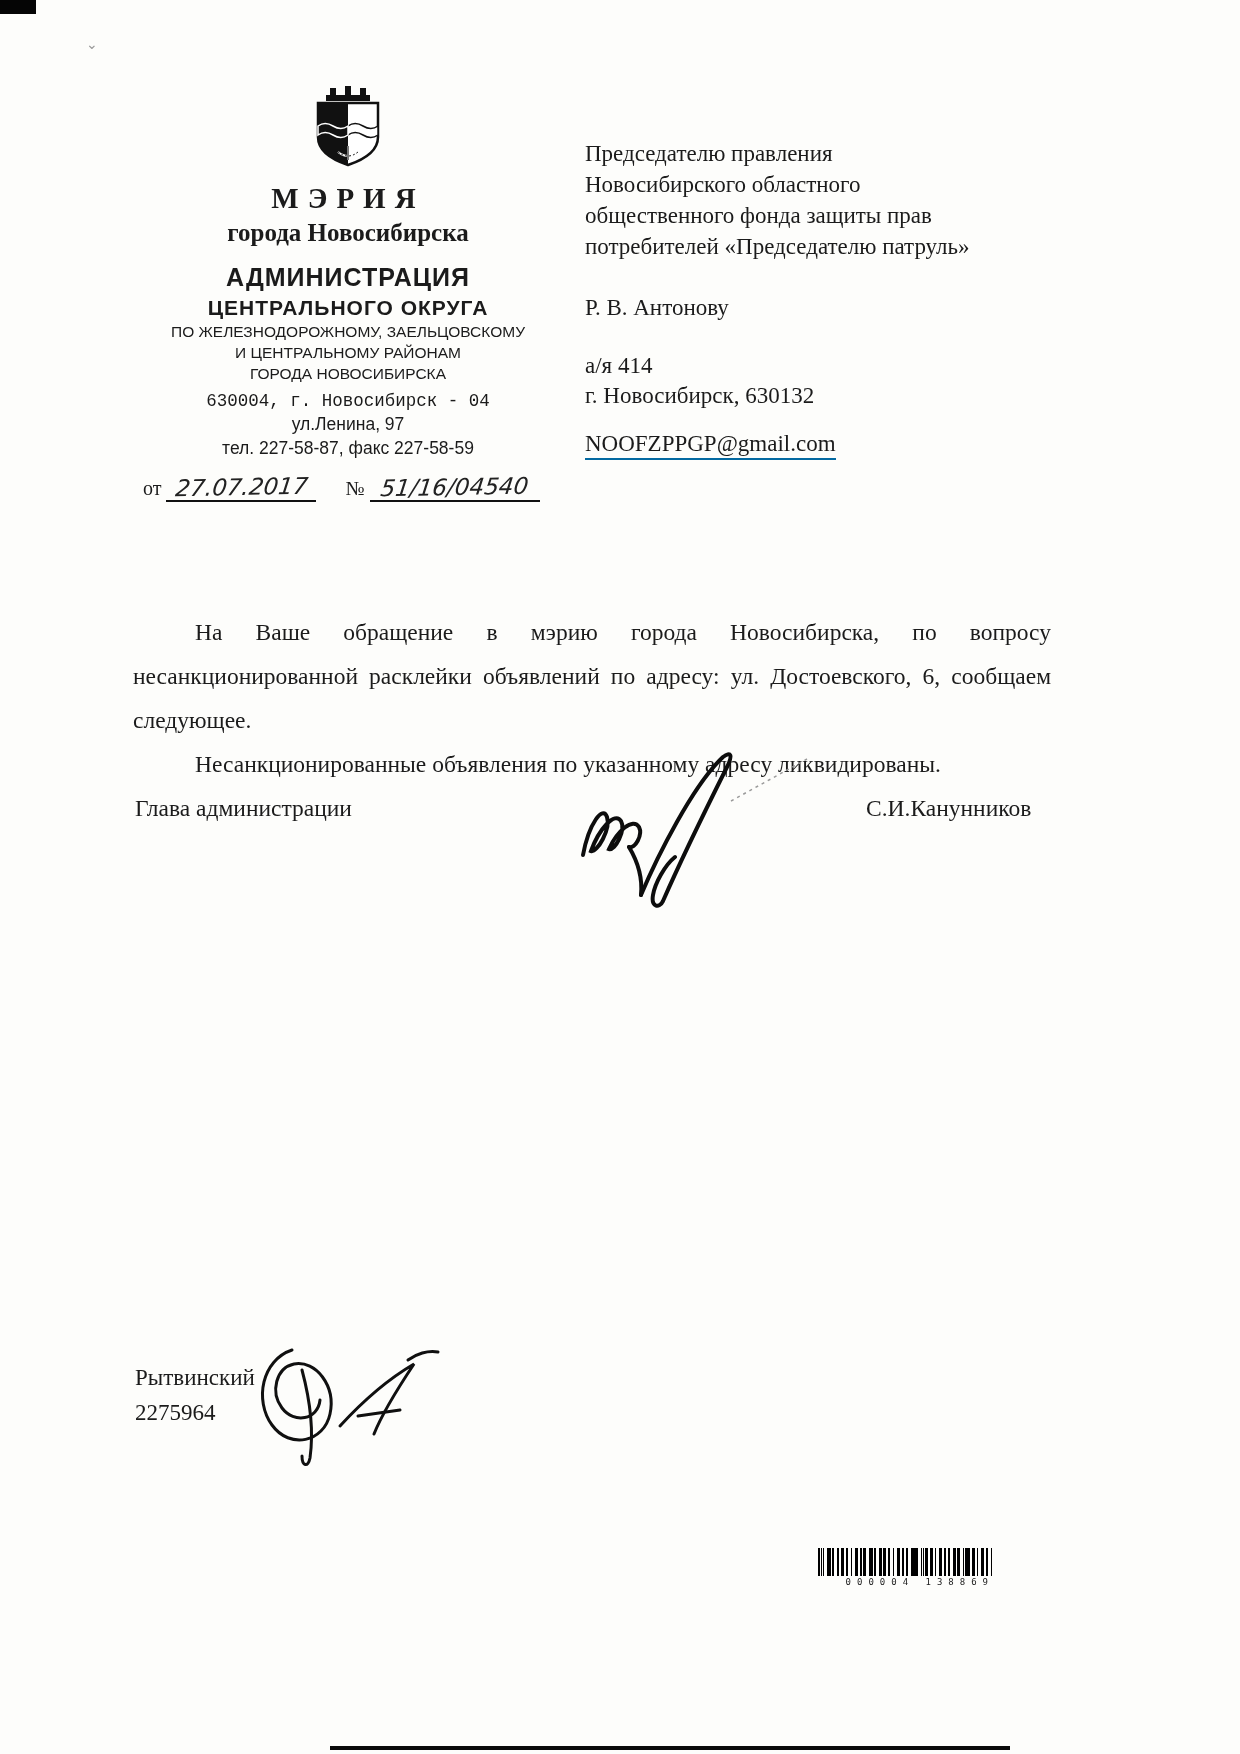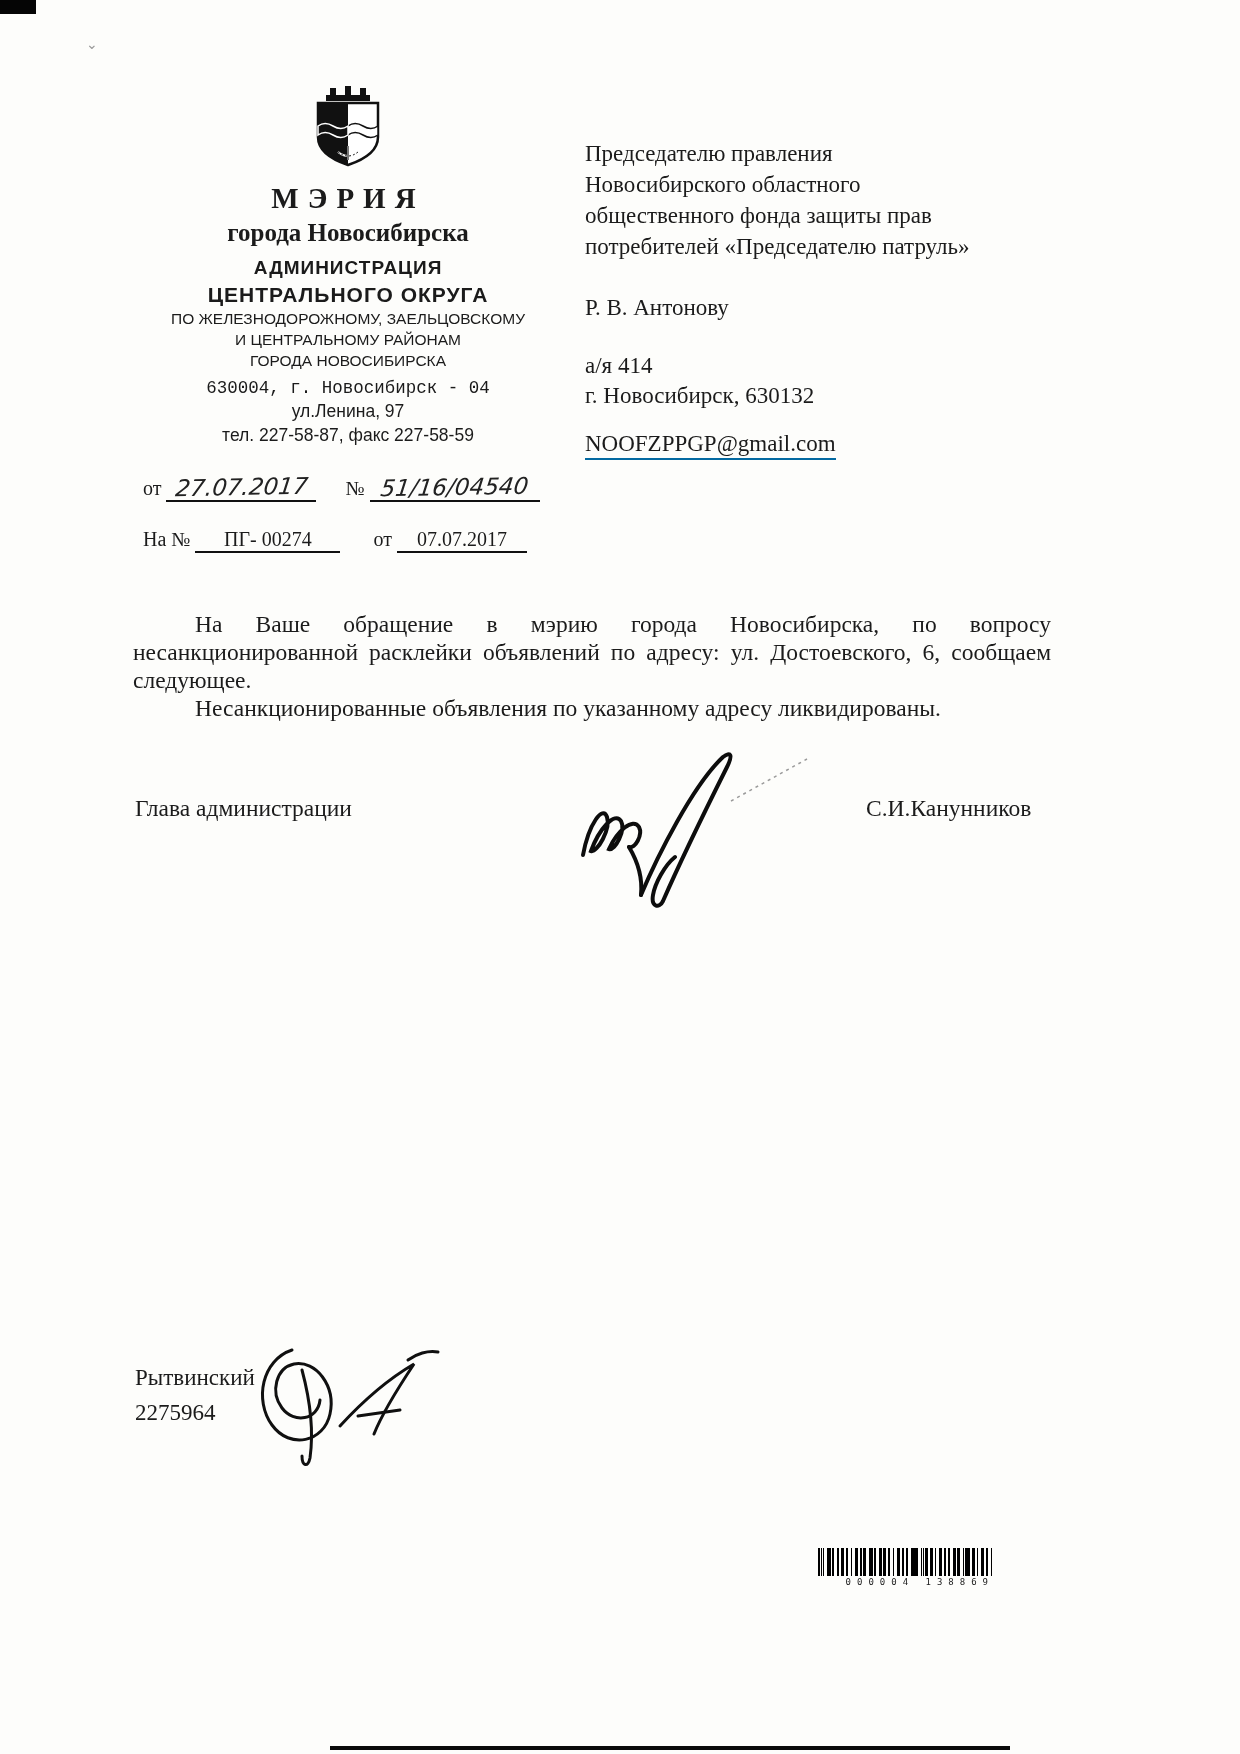--- a/index.html
+++ b/index.html
@@ -17,21 +17,21 @@
   
   .corner-black { position: absolute; left: 0; top: 0; width: 36px; height: 14px; background: #050505; }
   .check-mark { position: absolute; left: 86px; top: 36px; color: #9a9a9a; font-size: 14px; font-family: "DejaVu Sans", sans-serif; }
   .bottom-line { position: absolute; left: 330px; top: 1746px; width: 680px; height: 4px; background: #0a0a0a; }
 
   
   .hdr-left { position: absolute; left: 156px; top: 86px; width: 384px; text-align: center; }
   .emblem { display: inline-block; }
   .org-title { margin-top: 8px; font-size: 29px; font-weight: bold; letter-spacing: 9px; font-family: "Liberation Serif", serif; }
   .org-city { margin-top: 4px; font-size: 25px; font-weight: bold; font-family: "Liberation Serif", serif; }
-  .adm1 { margin-top: 10px; font-size: 19px; font-weight: bold; font-family: "Liberation Sans", sans-serif; letter-spacing: 1px; }
+  .adm1 { margin-top: 16px; font-size: 25px; font-weight: bold; font-family: "Liberation Sans", sans-serif; letter-spacing: 1px; }
   .adm2 { margin-top: 4px; font-size: 21px; font-weight: bold; font-family: "Liberation Sans", sans-serif; letter-spacing: 1px; }
   .small-line { margin-top: 3px; font-size: 15.5px; font-family: "Liberation Sans", sans-serif; }
   .small-line:first-of-type { margin-top: 8px; }
   .addr-line { margin-top: 3px; font-size: 17.5px; font-family: "Liberation Sans", sans-serif; }
   .addr-gap { margin-top: 8px; font-family: Liberation Mono, monospace; }
 
   
   .ref-line-1 { position: absolute; left: 143px; top: 474px; font-size: 20px; }
   .ref-line-2 { position: absolute; left: 143px; top: 528px; font-size: 20px; }
   .ref-label { display: inline-block; vertical-align: bottom; padding-bottom: 2px; }
@@ -48,21 +48,21 @@
 
   
   .recipient { position: absolute; left: 585px; top: 138px; width: 432px; font-size: 23px; }
   .recipient .addr-block { text-align: justify; line-height: 31px; }
   .recipient .r-name { margin-top: 33px; }
   .recipient .r-box { margin-top: 32px; }
   .recipient .r-city { margin-top: 4px; }
   .recipient .r-email { margin-top: 22px; border-bottom: 2px solid #0369a1; display: inline-block; padding-bottom: 1px; }
 
   
-  .body-text { position: absolute; left: 133px; top: 610px; width: 918px; font-size: 23.5px; line-height: 28px; text-align: justify; }
+  .body-text { position: absolute; left: 133px; top: 610px; width: 918px; font-size: 23.5px; line-height: 44px; text-align: justify; }
   .body-text p { text-indent: 62px; }
   .body-text p + p { margin-top: 0px; }
 
   
   .sign-title { position: absolute; left: 135px; top: 795px; font-size: 23.5px; }
   .sign-name { position: absolute; left: 866px; top: 795px; font-size: 23.5px; }
   .sign-svg { position: absolute; left: 545px; top: 745px; }
 
   
   .executor { position: absolute; left: 135px; top: 1360px; font-size: 23px; line-height: 35px; }
@@ -133,26 +133,20 @@
     <span class="ref-label">от</span>
     <span class="uline" style="width:150px;">
       <span class="hand">27.07.2017</span>
     </span>
     <span class="ref-label" style="margin-left:24px;">№</span>
     <span class="uline" style="width:170px;">
       <span class="hand">51/16/04540</span>
     </span>
   </div>
 
-  <div class="ref-line-2">
-    <span class="ref-label">На №</span>
-    <span class="uline typed-ref" style="width:145px;">ПГ- 00274</span>
-    <span class="ref-label" style="margin-left:28px;">от</span>
-    <span class="uline typed-ref" style="width:130px;">07.07.2017</span>
-  </div>
 
   <div class="recipient">
     <div class="addr-block">
       <div>Председателю правления</div>
       <div>Новосибирского областного</div>
       <div>общественного фонда защиты прав</div>
       <div>потребителей «Председателю патруль»</div>
     </div>
     <div class="r-name">Р. В. Антонову</div>
     <div class="r-box">а/я 414</div>

